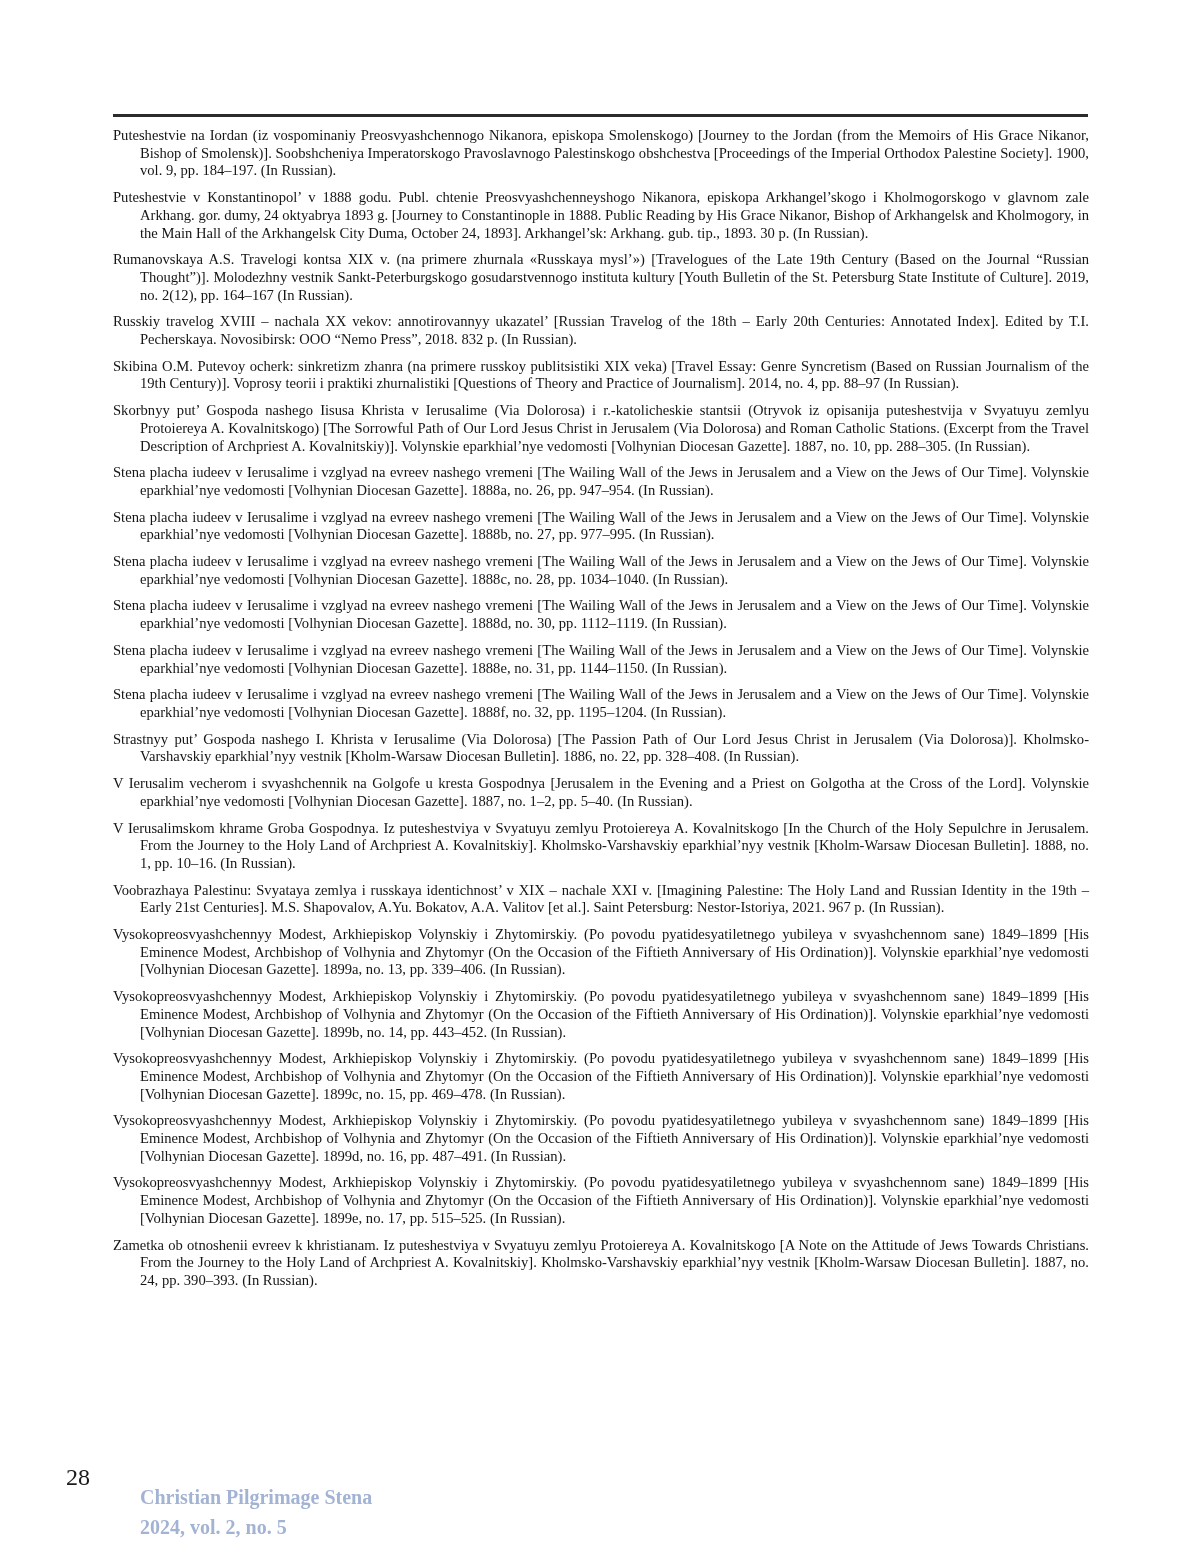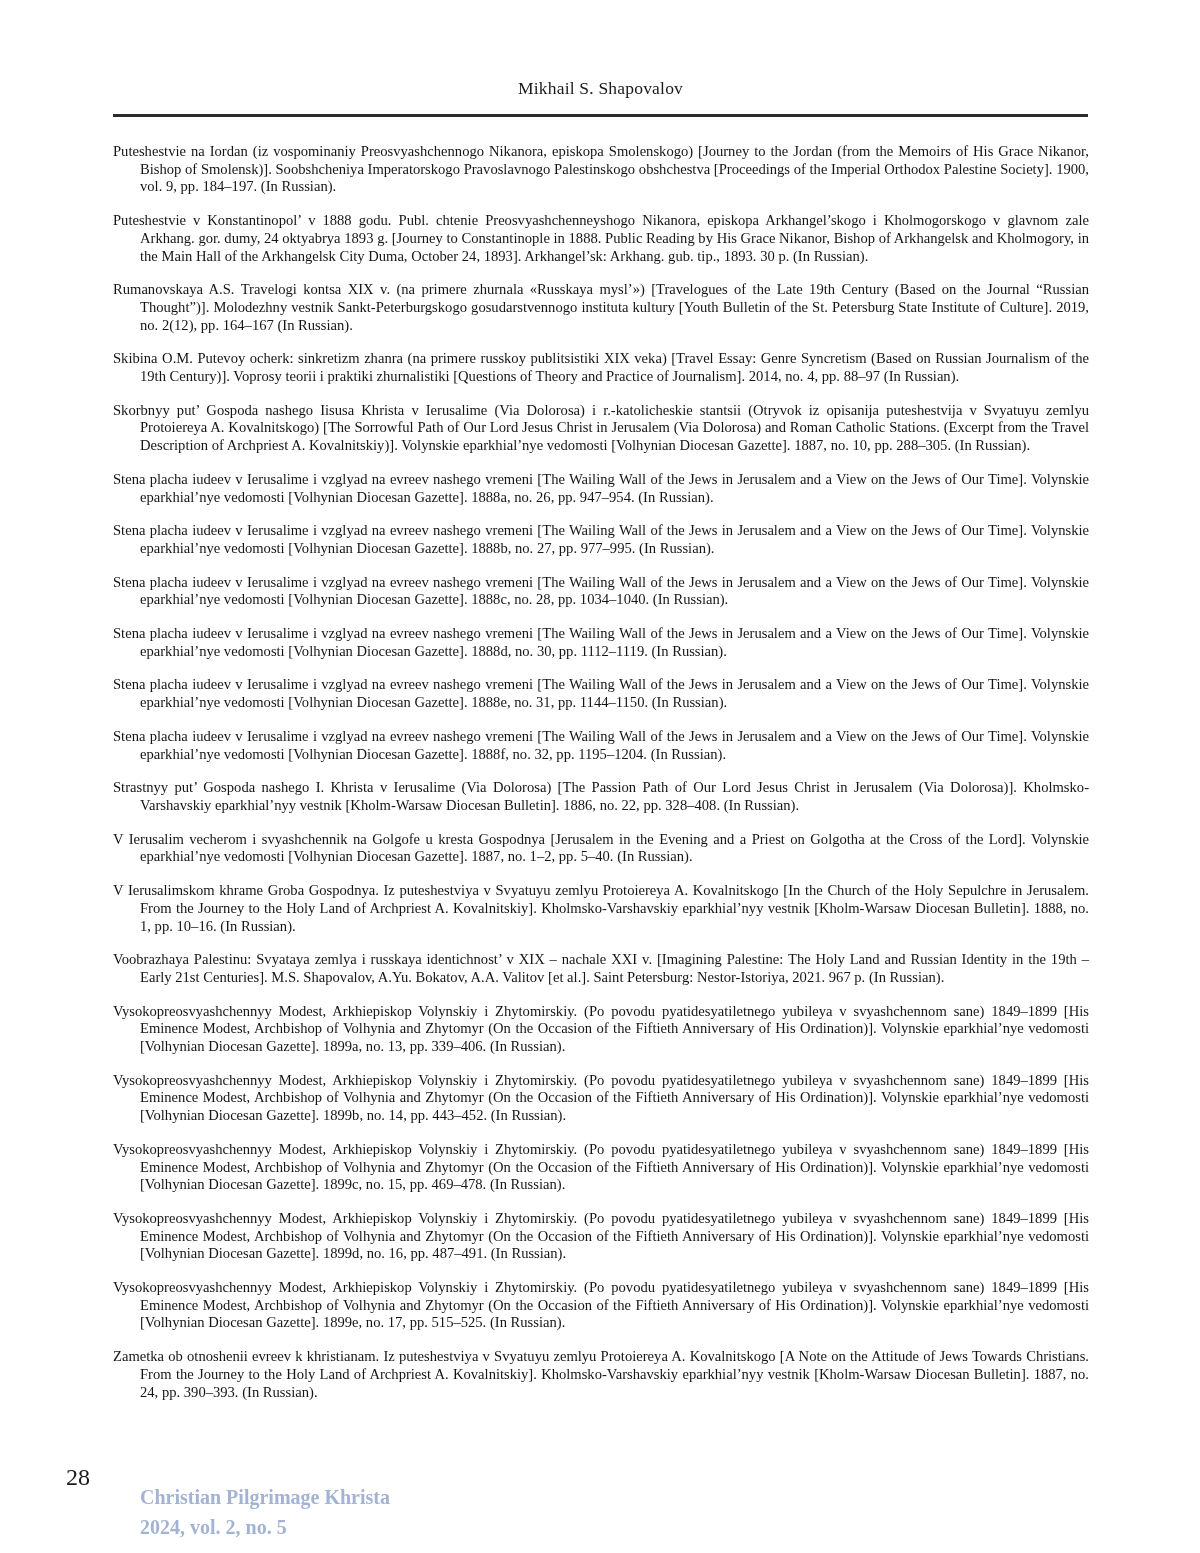--- a/index.html
+++ b/index.html
@@ -38,21 +38,20 @@
     width: 976px;
     font-size: 14.6px;
     line-height: 17.7px;
     text-align: justify;
     color: #151515;
   }
   .ref {
     padding-left: 27px;
     text-indent: -27px;
     margin-bottom: 9px;
-    margin-top: 16px;
   }
   .footer {
     position: absolute;
     left: 0;
     top: 1462px;
     width: 1200px;
   }
   .page-number {
     position: absolute;
     left: 66px;
@@ -69,33 +68,33 @@
     color: #a3b3d4;
     font-size: 20px;
     line-height: 30px;
   }
 </style>
 </head>
 <body>
 
 <div class="page">
 
-  <div class="header-title">Mikhail S. Shapovalov</div>
 
   <div class="header-rule"></div>
 
   <div class="refs">
 
       <p class="ref">Puteshestvie na Iordan (iz vospominaniy Preosvyashchennogo Nikanora, episkopa Smolenskogo) [Journey to the Jordan (from the Memoirs of His Grace Nikanor, Bishop of Smolensk)]. Soobshcheniya Imperatorskogo Pravoslavnogo Palestinskogo obshchestva [Proceedings of the Imperial Orthodox Palestine Society]. 1900, vol. 9, pp. 184–197. (In Russian).</p>
 
       <p class="ref">Puteshestvie v Konstantinopol’ v 1888 godu. Publ. chtenie Preosvyashchenneyshogo Nikanora, episkopa Arkhangel’skogo i Kholmogorskogo v glavnom zale Arkhang. gor. dumy, 24 oktyabrya 1893 g. [Journey to Constantinople in 1888. Public Reading by His Grace Nikanor, Bishop of Arkhangelsk and Kholmogory, in the Main Hall of the Arkhangelsk City Duma, October 24, 1893]. Arkhangel’sk: Arkhang. gub. tip., 1893. 30 p. (In Russian).</p>
 
 
       <p class="ref">Rumanovskaya A.S. Travelogi kontsa XIX v. (na primere zhurnala «Russkaya mysl’») [Travelogues of the Late 19th Century (Based on the Journal “Russian Thought”)]. Molodezhny vestnik Sankt-Peterburgskogo gosudarstvennogo instituta kultury [Youth Bulletin of the St. Petersburg State Institute of Culture]. 2019, no. 2(12), pp. 164–167 (In Russian).</p>
 
+      <p class="ref">Russkiy travelog XVIII – nachala XX vekov: annotirovannyy ukazatel’ [Russian Travelog of the 18th – Early 20th Centuries: Annotated Index]. Edited by T.I. Pecherskaya. Novosibirsk: OOO “Nemo Press”, 2018. 832 p. (In Russian).</p>
 
       <p class="ref">Skibina O.M. Putevoy ocherk: sinkretizm zhanra (na primere russkoy publitsistiki XIX veka) [Travel Essay: Genre Syncretism (Based on Russian Journalism of the 19th Century)]. Voprosy teorii i praktiki zhurnalistiki [Questions of Theory and Practice of Journalism]. 2014, no. 4, pp. 88–97 (In Russian).</p>
 
       <p class="ref">Skorbnyy put’ Gospoda nashego Iisusa Khrista v Ierusalime (Via Dolorosa) i r.-katolicheskie stantsii (Otryvok iz opisanija puteshestvija v Svyatuyu zemlyu Protoiereya A. Kovalnitskogo) [The Sorrowful Path of Our Lord Jesus Christ in Jerusalem (Via Dolorosa) and Roman Catholic Stations. (Excerpt from the Travel Description of Archpriest A. Kovalnitskiy)]. Volynskie eparkhial’nye vedomosti [Volhynian Diocesan Gazette]. 1887, no. 10, pp. 288–305. (In Russian).</p>
 
 
       <p class="ref">Stena placha iudeev v Ierusalime i vzglyad na evreev nashego vremeni [The Wailing Wall of the Jews in Jerusalem and a View on the Jews of Our Time]. Volynskie eparkhial’nye vedomosti [Volhynian Diocesan Gazette]. 1888a, no. 26, pp. 947–954. (In Russian).</p>
 
       <p class="ref">Stena placha iudeev v Ierusalime i vzglyad na evreev nashego vremeni [The Wailing Wall of the Jews in Jerusalem and a View on the Jews of Our Time]. Volynskie eparkhial’nye vedomosti [Volhynian Diocesan Gazette]. 1888b, no. 27, pp. 977–995. (In Russian).</p>
 
@@ -124,18 +123,18 @@
       <p class="ref">Vysokopreosvyashchennyy Modest, Arkhiepiskop Volynskiy i Zhytomirskiy. (Po povodu pyatidesyatiletnego yubileya v svyashchennom sane) 1849–1899 [His Eminence Modest, Archbishop of Volhynia and Zhytomyr (On the Occasion of the Fiftieth Anniversary of His Ordination)]. Volynskie eparkhial’nye vedomosti [Volhynian Diocesan Gazette]. 1899d, no. 16, pp. 487–491. (In Russian).</p>
 
       <p class="ref">Vysokopreosvyashchennyy Modest, Arkhiepiskop Volynskiy i Zhytomirskiy. (Po povodu pyatidesyatiletnego yubileya v svyashchennom sane) 1849–1899 [His Eminence Modest, Archbishop of Volhynia and Zhytomyr (On the Occasion of the Fiftieth Anniversary of His Ordination)]. Volynskie eparkhial’nye vedomosti [Volhynian Diocesan Gazette]. 1899e, no. 17, pp. 515–525. (In Russian).</p>
 
       <p class="ref">Zametka ob otnoshenii evreev k khristianam. Iz puteshestviya v Svyatuyu zemlyu Protoiereya A. Kovalnitskogo [A Note on the Attitude of Jews Towards Christians. From the Journey to the Holy Land of Archpriest A. Kovalnitskiy]. Kholmsko-Varshavskiy eparkhial’nyy vestnik [Kholm-Warsaw Diocesan Bulletin]. 1887, no. 24, pp. 390–393. (In Russian).</p>
     </div>
 
   <div class="footer">
     <div class="page-number">28</div>
     <div class="journal-block">
-      <div>Christian Pilgrimage Khrista</div>
+      <div>Christian Pilgrimage Stena</div>
       <div>2024, vol. 2, no. 5</div>
     </div>
   </div>
 
 </div>
 
 </body></html>

